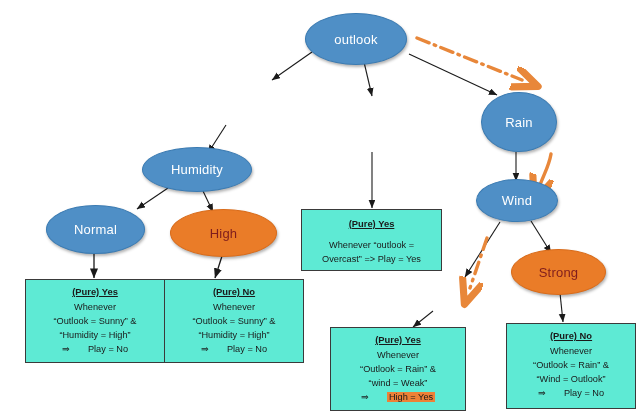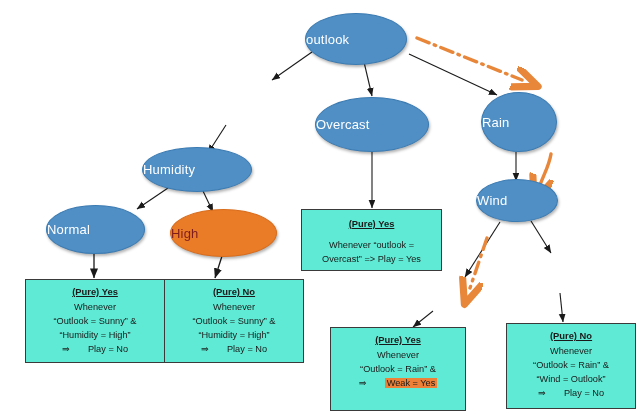--- a/index.html
+++ b/index.html
@@ -3,21 +3,21 @@
 <meta charset="utf-8">
 <style>
   html,body{margin:0;padding:0;background:#ffffff;}
   body{width:639px;height:417px;overflow:hidden;font-family:"Liberation Sans",sans-serif;}
   #canvas{position:relative;width:639px;height:417px;background:#fff;}
   svg.edges{position:absolute;left:0;top:0;width:639px;height:417px;pointer-events:none;}
 
   .node{
     position:absolute;
     border-radius:50%;
-    display:flex;align-items:center;justify-content:flex-start;
+    display:flex;align-items:center;justify-content:center;
     color:#ffffff;
     font-size:13px;
     letter-spacing:.2px;
     box-shadow:1px 2px 3px rgba(0,0,0,.30);
     box-sizing:border-box;
   }
   .node.blue{background:#4f8fc6;border:1px solid #3b7bb2;}
   .node.orange{background:#ea7c28;border:1px solid #d96c1b;color:#7f1d1d;}
 
   .box{
@@ -88,23 +88,20 @@
     <path d="M551,154 C549,166 544,174 540,185" stroke="#e8873a" stroke-width="3.4" fill="none" stroke-linecap="round" marker-end="url(#ahO)"></path>
 
     <line x1="487" y1="238" x2="470" y2="288" stroke="#e8873a" stroke-width="3.4" stroke-linecap="round" stroke-dasharray="12,6,1.6,6" marker-end="url(#ahO)"></line>
   </svg>
 
   <div class="node blue" style="left:305px;top:13px;width:102px;height:52px;">
     <span>outlook</span>
   </div>
 
 
-  <div class="node blue" style="left:315px;top:97px;width:114px;height:55px;">
-    <span>Overcast</span>
-  </div>
 
   <div class="node blue" style="left:481px;top:92px;width:76px;height:60px;">
     <span>Rain</span>
   </div>
 
   <div class="node blue" style="left:142px;top:147px;width:110px;height:45px;">
     <span>Humidity</span>
   </div>
 
   <div class="node blue" style="left:46px;top:205px;width:99px;height:49px;">
@@ -113,20 +110,23 @@
 
   <div class="node orange" style="left:170px;top:209px;width:107px;height:48px;">
     <span>High</span>
   </div>
 
   <div class="node blue" style="left:476px;top:179px;width:82px;height:43px;">
     <span>Wind</span>
   </div>
 
 
+  <div class="node orange" style="left:511px;top:249px;width:95px;height:46px;">
+    <span>Strong</span>
+  </div>
 
   <div class="box" style="left:25px;top:279px;width:140px;height:84px;">
     <span class="hdr">(Pure) Yes</span>
     <span class="ln">Whenever</span>
     <span class="ln">“Outlook = Sunny” &amp;</span>
     <span class="ln">“Humidity = High”</span>
     <span class="concl">
       <span class="arr">⇒</span><span>Play = No</span>
     </span>
   </div>
@@ -146,22 +146,23 @@
     <span class="body">
       <span class="ln">Whenever “outlook =</span>
       <span class="ln">Overcast” =&gt; Play = Yes</span>
     </span>
   </div>
 
   <div class="box" style="left:330px;top:327px;width:136px;height:84px;">
     <span class="hdr">(Pure) Yes</span>
     <span class="ln">Whenever</span>
     <span class="ln">“Outlook = Rain” &amp;</span>
+    <span class="ln">“wind = Weak”</span>
     <span class="concl">
-      <span class="arr">⇒</span><span class="hl">Weak = Yes</span>
+      <span class="arr">⇒</span><span class="hl">High = Yes</span>
     </span>
   </div>
 
   <div class="box" style="left:506px;top:323px;width:130px;height:86px;">
     <span class="hdr">(Pure) No</span>
     <span class="ln">Whenever</span>
     <span class="ln">“Outlook = Rain” &amp;</span>
     <span class="ln">“Wind = Outlook”</span>
     <span class="concl">
       <span class="arr">⇒</span><span>Play = No</span>

